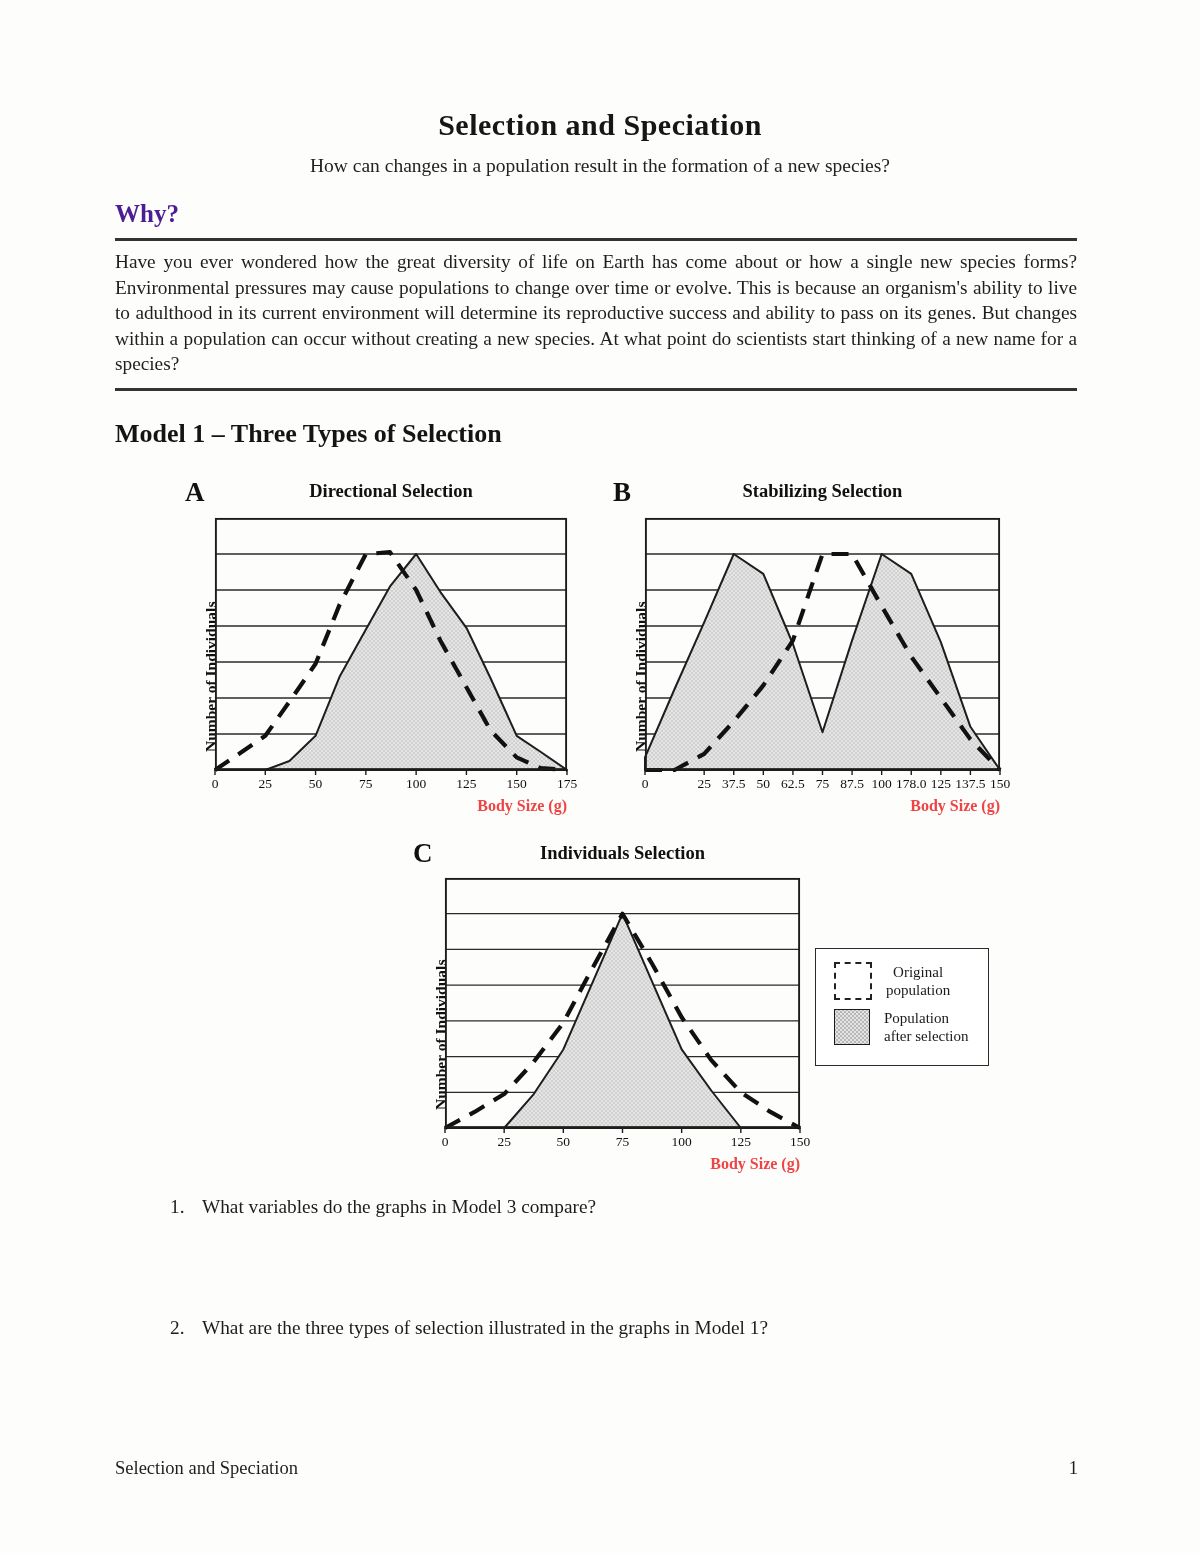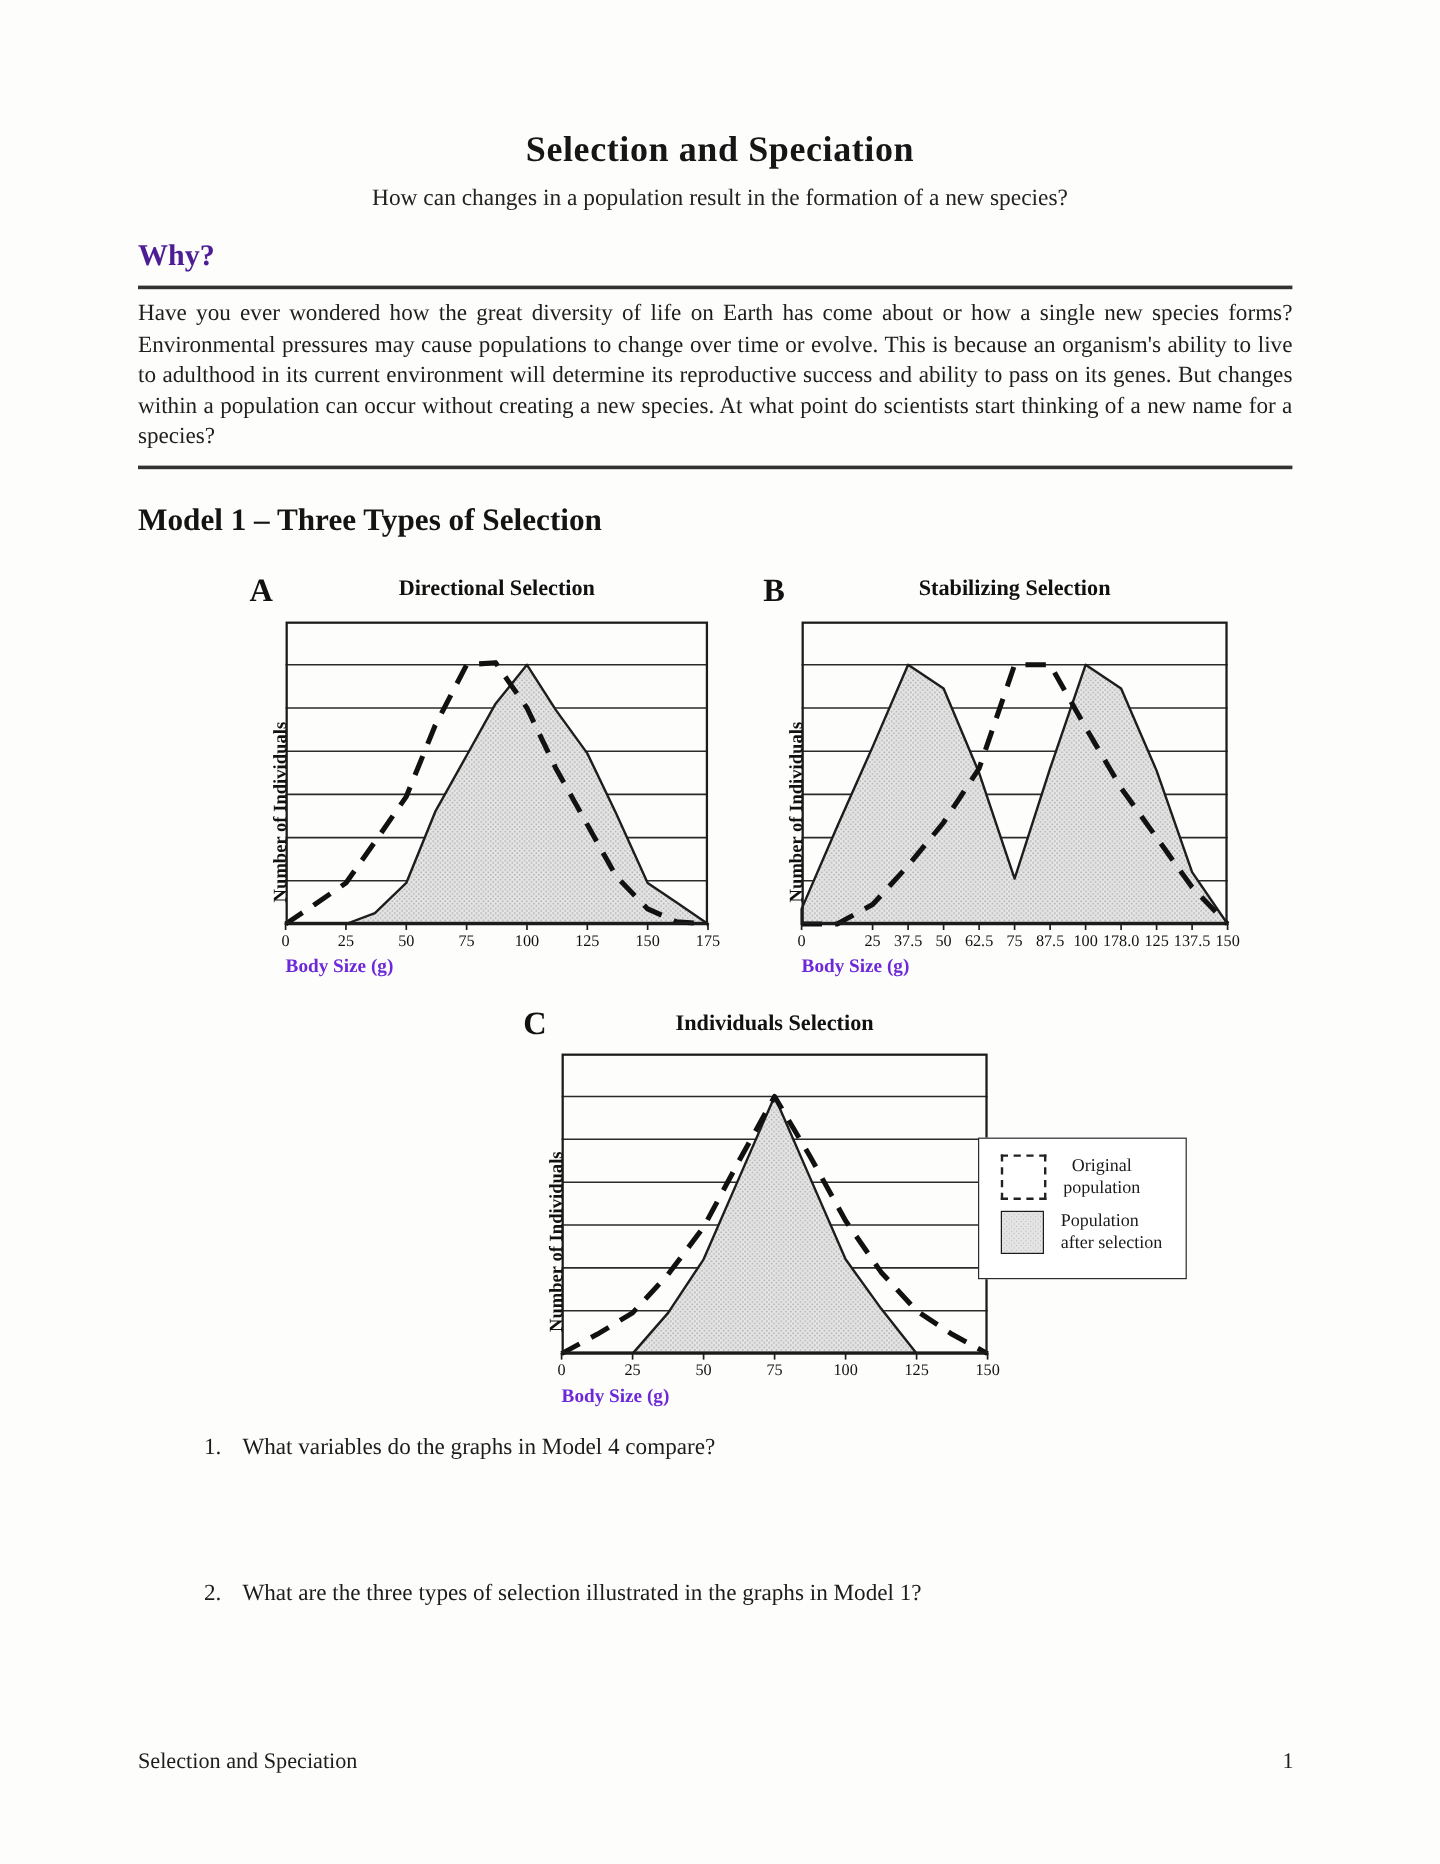--- a/index.html
+++ b/index.html
@@ -13,21 +13,20 @@
     height: 1553px;
     position: relative;
     font-family: "Liberation Serif", "DejaVu Serif", serif;
     color: #1a1a1a;
     overflow: hidden;
   }
   .page {
     position: absolute;
     inset: 0;
     background: #fdfdfb;
-    padding-left: 23px;
   }
 
   
   .doc-title {
     position: absolute;
     top: 108px;
     left: 0;
     width: 1200px;
     text-align: center;
     font-size: 30px;
@@ -108,22 +107,22 @@
     font-weight: bold;
     color: #111;
     transform-origin: 0 0;
     transform: rotate(-90deg);
     white-space: nowrap;
   }
   .x-axis-label {
     position: absolute;
     font-size: 16px;
     font-weight: bold;
-    text-align: left;
-    color: #6d28d9;
+    text-align: right;
+    color: #ef4444;
     white-space: nowrap;
   }
   .tick-row {
     position: absolute;
     font-size: 13.5px;
     color: #111;
   }
   .tick-row span {
     position: absolute;
     transform: translateX(-50%);
@@ -375,21 +374,21 @@
       <div class="legend-swatch filled"></div>
       <div class="legend-text">
         <div>Population</div>
         <div>after selection</div>
       </div>
     </div>
   </div>
 
   <div class="question" id="q1">
     <span class="num">1.</span>
-    <span class="txt">What variables do the graphs in Model 4 compare?</span>
+    <span class="txt">What variables do the graphs in Model 3 compare?</span>
   </div>
   <div class="question" id="q2">
     <span class="num">2.</span>
     <span class="txt">What are the three types of selection illustrated in the graphs in Model 1?</span>
   </div>
 
   <div class="footer-left">Selection and Speciation</div>
   <div class="footer-right">1</div>
 
 </div>

